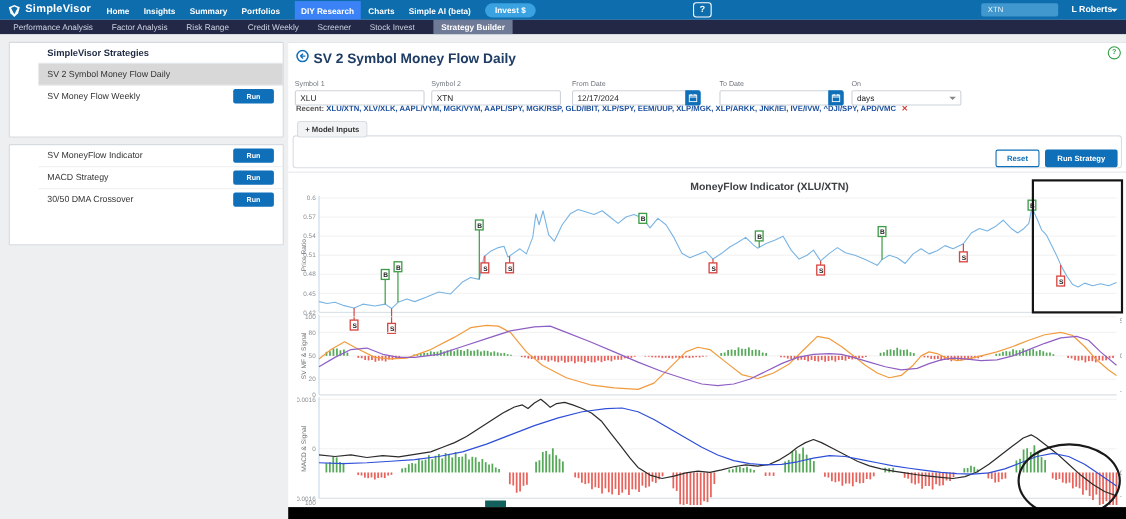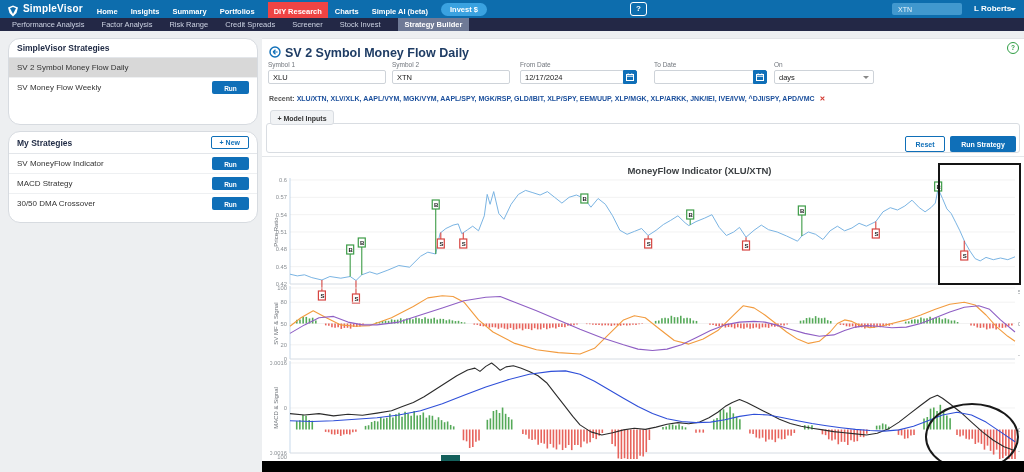--- a/index.html
+++ b/index.html
@@ -5,58 +5,58 @@
   html,body{margin:0;padding:0;background:#888;}
   #screen{position:relative;width:1024px;height:472px;background:#edeff1;overflow:hidden;
           font-family:"Liberation Sans",sans-serif;-webkit-font-smoothing:antialiased;}
   
   #topnav{position:absolute;left:0;top:0;width:1024px;height:18px;background:#0d6dad;
           display:flex;align-items:center;color:#fff;}
   #brand{display:flex;align-items:flex-start;gap:4px;margin-left:7px;margin-right:14px;}
   #brand .logo{width:12px;height:12px;}
   #brand .name{font-size:10px;font-weight:bold;letter-spacing:.2px;}
   .navitem{font-size:7.5px;font-weight:bold;margin-right:13px;white-space:nowrap;cursor:default;}
-  .navitem.active{background:#ef4444;padding:5px 6px;margin-right:7px;text-align:right;}
+  .navitem.active{background:#3b82f6;padding:5px 6px;margin-right:7px;text-align:right;}
   #invest{background:#3aa2e0;border-radius:8px;padding:2px 9px;font-size:7.5px;font-weight:bold;}
   #nav-help{position:absolute;left:630px;top:2px;width:15px;height:12px;border:1.3px solid #fff;
             border-radius:3px;font-size:8px;font-weight:bold;text-align:center;line-height:12px;}
   #nav-search{position:absolute;left:892px;top:3px;width:70px;height:12px;background:#4198ce;
               border:none;border-radius:2px;color:#eaf4fb;font-size:7px;padding:0 6px;
               font-family:"Liberation Sans",sans-serif;box-sizing:border-box;}
   #nav-user{position:absolute;left:974px;top:0;height:18px;line-height:18px;font-size:8px;font-weight:bold;}
   #nav-caret{position:absolute;left:1010px;top:8px;width:0;height:0;border-left:3px solid transparent;
              border-right:3px solid transparent;border-top:3.5px solid #fff;}
   
   #subnav{position:absolute;left:0;top:18px;width:1024px;height:13px;background:#232846;
           display:flex;align-items:stretch;color:#ccd2e2;padding-left:12px;}
   .subitem{font-size:7.5px;line-height:13px;margin-right:17px;white-space:nowrap;}
   .subitem.active{background:#6f7a96;color:#fff;padding:0 7px;margin-right:10px;font-weight:bold;}
   
-  .panel{position:absolute;background:#fff;border:1px solid #d7dbe0;border-radius:12px;box-sizing:border-box;}
+  .panel{position:absolute;background:#fff;border:1px solid #d7dbe0;border-radius:1px;box-sizing:border-box;padding-left:26px;}
   #panel-strat{left:8px;top:38px;width:250px;height:87px;}
   #panel-my{left:8px;top:131px;width:250px;height:92px;}
   .panel-header{display:flex;justify-content:space-between;align-items:center;
                 padding:4px 8px;border-bottom:1px solid #e3e6ea;}
   .panel-title{font-size:8.5px;font-weight:bold;color:#1f2a44;}
   .srow{height:19px;display:flex;justify-content:space-between;align-items:center;
         padding:0 8px;border-bottom:1px solid #eef0f2;font-size:8px;color:#333;}
   .srow:last-child{border-bottom:none;}
   .srow.selected{background:#d8d8d8;}
   .runbtn{width:37px;height:13px;background:#0f6fb8;color:#fff;border:none;border-radius:2px;
           font-size:6.5px;font-weight:bold;font-family:"Liberation Sans",sans-serif;line-height:13px;text-align:center;}
   #new-btn{background:#fff;border:1px solid #0f6fb8;color:#0f6fb8;border-radius:2px;
            font-size:7px;font-weight:bold;padding:2px 8px;font-family:"Liberation Sans",sans-serif;}
   
   #card{position:absolute;left:262px;top:38px;width:762px;height:434px;background:#fff;
         border-top:1px solid #e2e4e7;box-sizing:border-box;}
   #card-title-row{position:absolute;left:7px;top:5px;display:flex;align-items:center;gap:4px;}
   #card-title{font-size:12.5px;font-weight:bold;color:#1e3c64;}
   #green-help{position:absolute;right:5px;top:3px;width:10px;height:10px;border:1.2px solid #2f9e44;
               border-radius:50%;color:#2f9e44;font-size:6.5px;font-weight:bold;text-align:center;line-height:10px;}
-  .field{position:absolute;top:22px;}
+  .field{position:absolute;top:34px;}
   .flabel{font-size:6.5px;color:#70757c;margin-bottom:2px;}
   .fwrap{display:flex;}
   .finput{height:14px;border:1px solid #ced3d9;border-radius:2px;font-size:7.5px;color:#222;
           padding:0 4px;box-sizing:border-box;font-family:"Liberation Sans",sans-serif;}
   .calbtn{width:14px;height:14px;background:#0f6fb8;border:1px solid #0f6fb8;border-radius:0 2px 2px 0;
           margin-left:-1px;padding:0;display:flex;align-items:center;justify-content:center;}
   .fselect{width:100px;height:14px;border:1px solid #ced3d9;border-radius:2px;font-size:7.5px;color:#222;
            padding:0 4px;display:flex;align-items:center;justify-content:space-between;box-sizing:border-box;}
   .chev{width:0;height:0;border-left:3px solid transparent;border-right:3px solid transparent;
         border-top:3.5px solid #888;}
@@ -106,21 +106,21 @@
     <span id="nav-help">?</span>
     <input id="nav-search" value="XTN" style="">
     <span id="nav-user">L Roberts</span>
     <span id="nav-caret"></span>
   </div>
 
   <div id="subnav">
       <span class="subitem">Performance Analysis</span>
       <span class="subitem">Factor Analysis</span>
       <span class="subitem">Risk Range</span>
-      <span class="subitem">Credit Spreads</span>
+      <span class="subitem">Credit Weekly</span>
       <span class="subitem">Screener</span>
       <span class="subitem">Stock Invest</span>
       <span class="subitem active">Strategy Builder</span>
     </div>
 
   <div id="panel-strat" class="panel">
     <div class="panel-header">
       <span class="panel-title">SimpleVisor Strategies</span>
     </div>
     <div id="strat-rows">
@@ -128,24 +128,20 @@
           <span>SV 2 Symbol Money Flow Daily</span>
         </div>
         <div class="srow">
           <span>SV Money Flow Weekly</span>
           <button class="runbtn">Run</button>
         </div>
       </div>
   </div>
 
   <div id="panel-my" class="panel">
-    <div class="panel-header">
-      <span class="panel-title">My Strategies</span>
-      <button id="new-btn">+ New</button>
-    </div>
     <div id="my-rows">
         <div class="srow">
           <span>SV MoneyFlow Indicator</span>
           <button class="runbtn">Run</button>
         </div>
         <div class="srow">
           <span>MACD Strategy</span>
           <button class="runbtn">Run</button>
         </div>
         <div class="srow">

